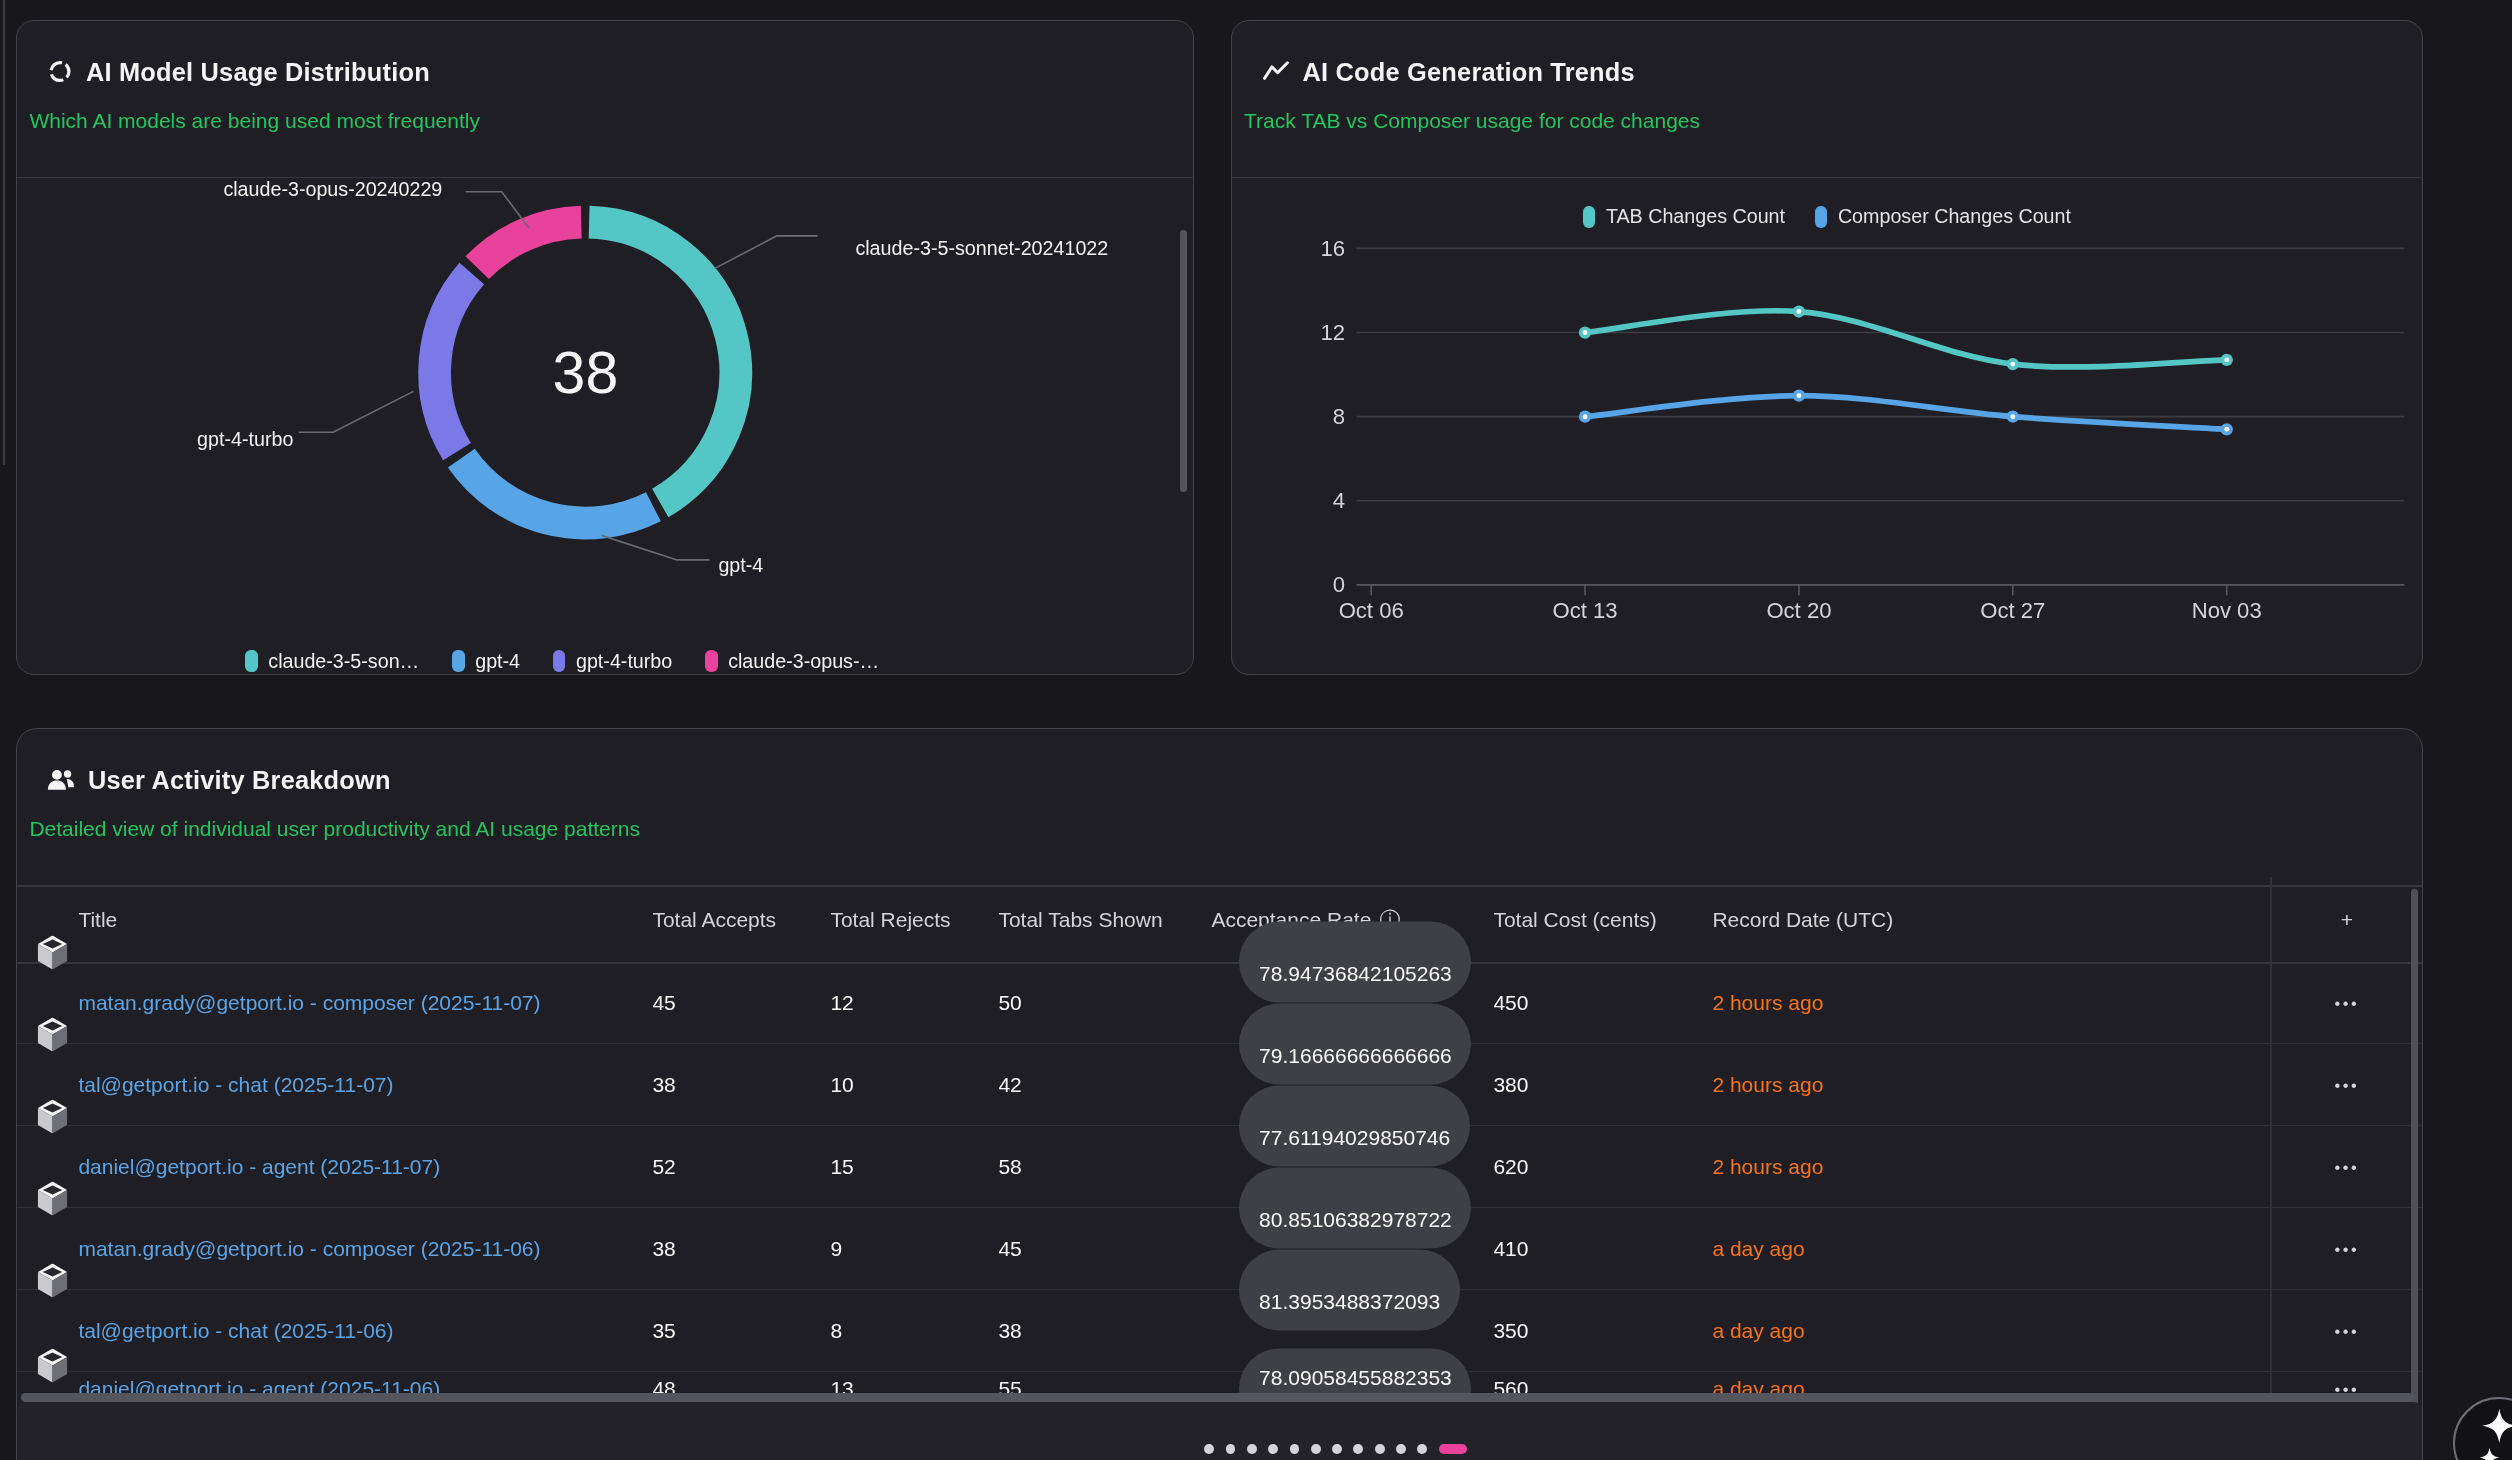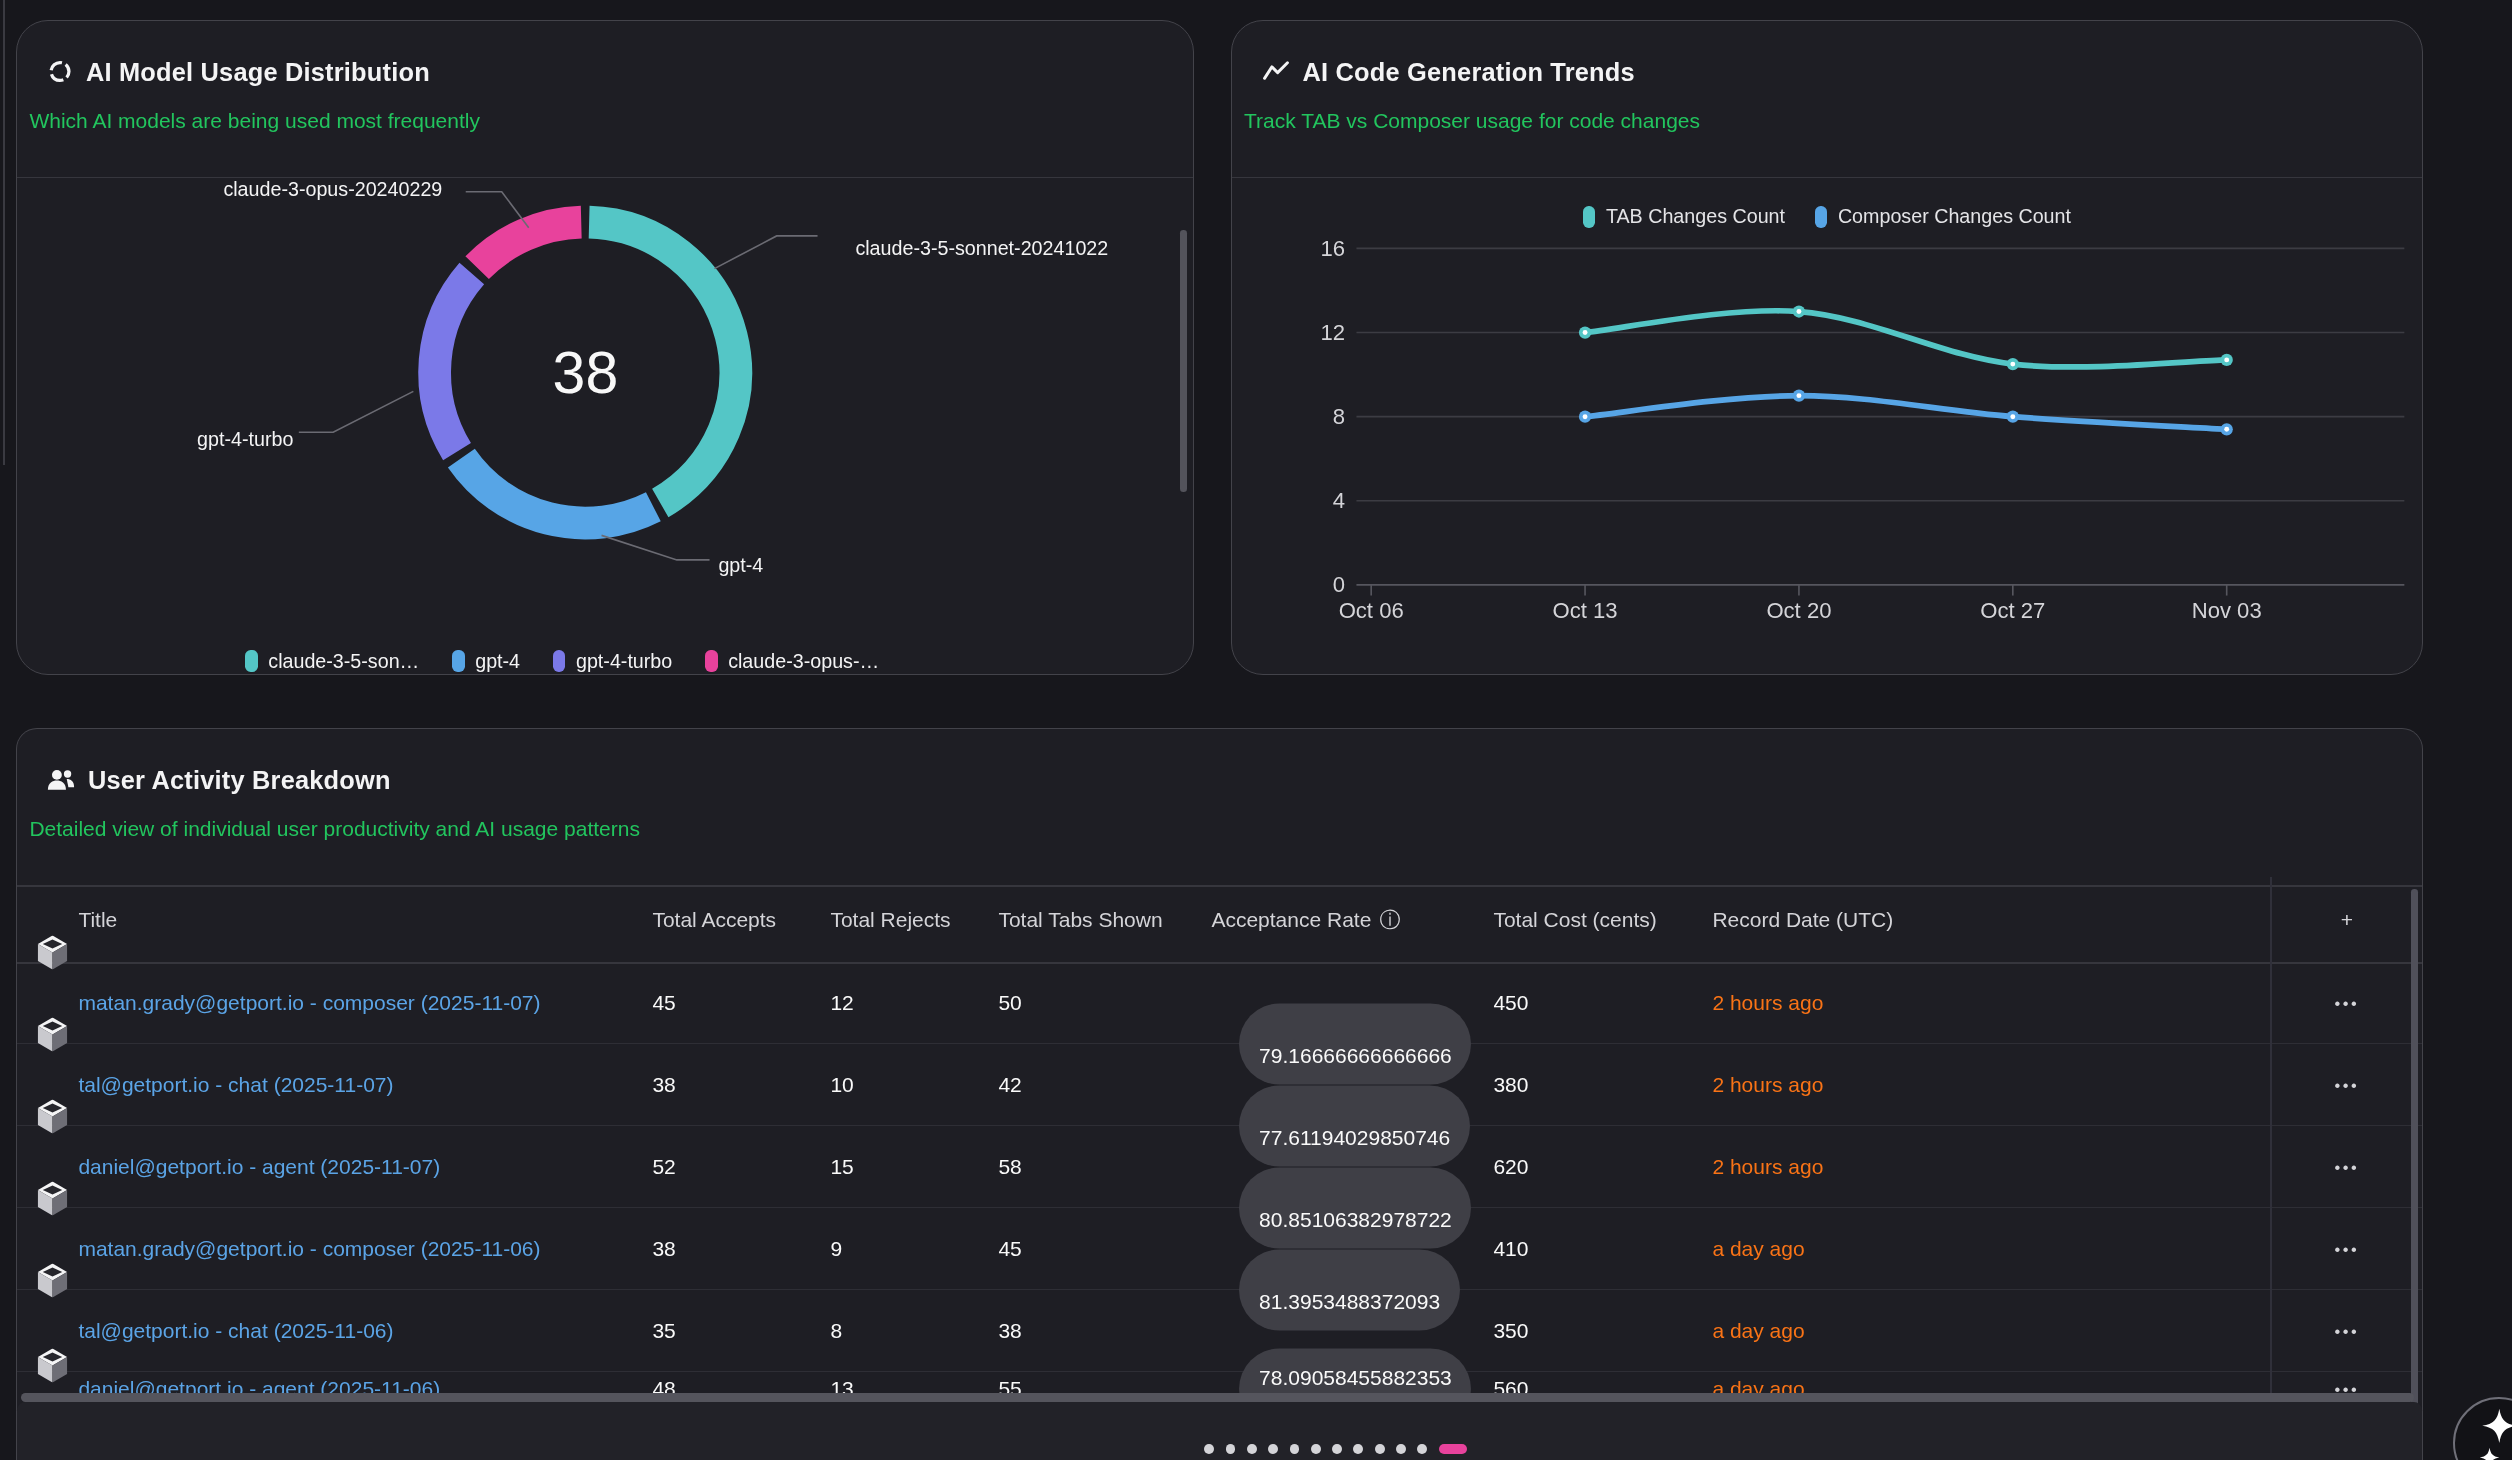--- a/index.html
+++ b/index.html
@@ -7,21 +7,21 @@
   body {
     position:relative; overflow:hidden;
     background:#17171c;
     font-family:"Liberation Sans", sans-serif;
     color:#f4f4f5;
   }
   .edge-line { position:absolute; left:3.3px; top:0; width:1.6px; height:465px; background:#3a3a41; }
 
   .card {
     position:absolute; background:#1e1e24;
-    border:1.6px solid #43434a; border-radius:32px;
+    border:1.6px solid #43434a; border-radius:18px;
   }
   .card-donut { left:16.4px; top:19.7px; width:1178px; height:655px; }
   .card-trend { left:1231px; top:19.7px; width:1192px; height:655px; }
   .card-table { left:16.4px; top:728px; width:2407px; height:901px; border-bottom:none; border-radius:21px 21px 0 0; }
 
   .card-title {
     position:absolute; top:51px; left:29.5px; transform:translateY(-50%);
     display:flex; align-items:center; gap:13px;
     font-size:25.4px; font-weight:700; color:#f4f4f5; letter-spacing:0.2px;
   }
@@ -260,20 +260,21 @@
         <span class="row-icon" style="position:absolute"><svg width="31" height="34" viewBox="0 0 24 28">
             <polygon points="12,0 24,7 12,14 0,7" fill="#f4f4f5"></polygon>
             <polygon points="12,3.2 20,7 12,10.8 4,7" fill="#26262c"></polygon>
             <polygon points="0,7 12,14 12,28 0,21" fill="#c9c9ce"></polygon>
             <polygon points="24,7 12,14 12,28 24,21" fill="#6e6e76"></polygon>
           </svg></span>
         <span class="col-title cell-title">matan.grady@getport.io - composer (2025-11-07)</span>
         <span class="col-accepts">45</span>
         <span class="col-rejects">12</span>
         <span class="col-tabs">50</span>
+        <span class="pill">78.94736842105263</span>
         <span class="col-cost">450</span>
         <span class="col-date cell-date">2 hours ago</span>
         <span class="col-actions cell-actions">•••</span>
       </div>
       <div class="trow" style="top: 82px;">
         <span class="row-icon" style="position:absolute"><svg width="31" height="34" viewBox="0 0 24 28">
             <polygon points="12,0 24,7 12,14 0,7" fill="#f4f4f5"></polygon>
             <polygon points="12,3.2 20,7 12,10.8 4,7" fill="#26262c"></polygon>
             <polygon points="0,7 12,14 12,28 0,21" fill="#c9c9ce"></polygon>
             <polygon points="24,7 12,14 12,28 24,21" fill="#6e6e76"></polygon>

